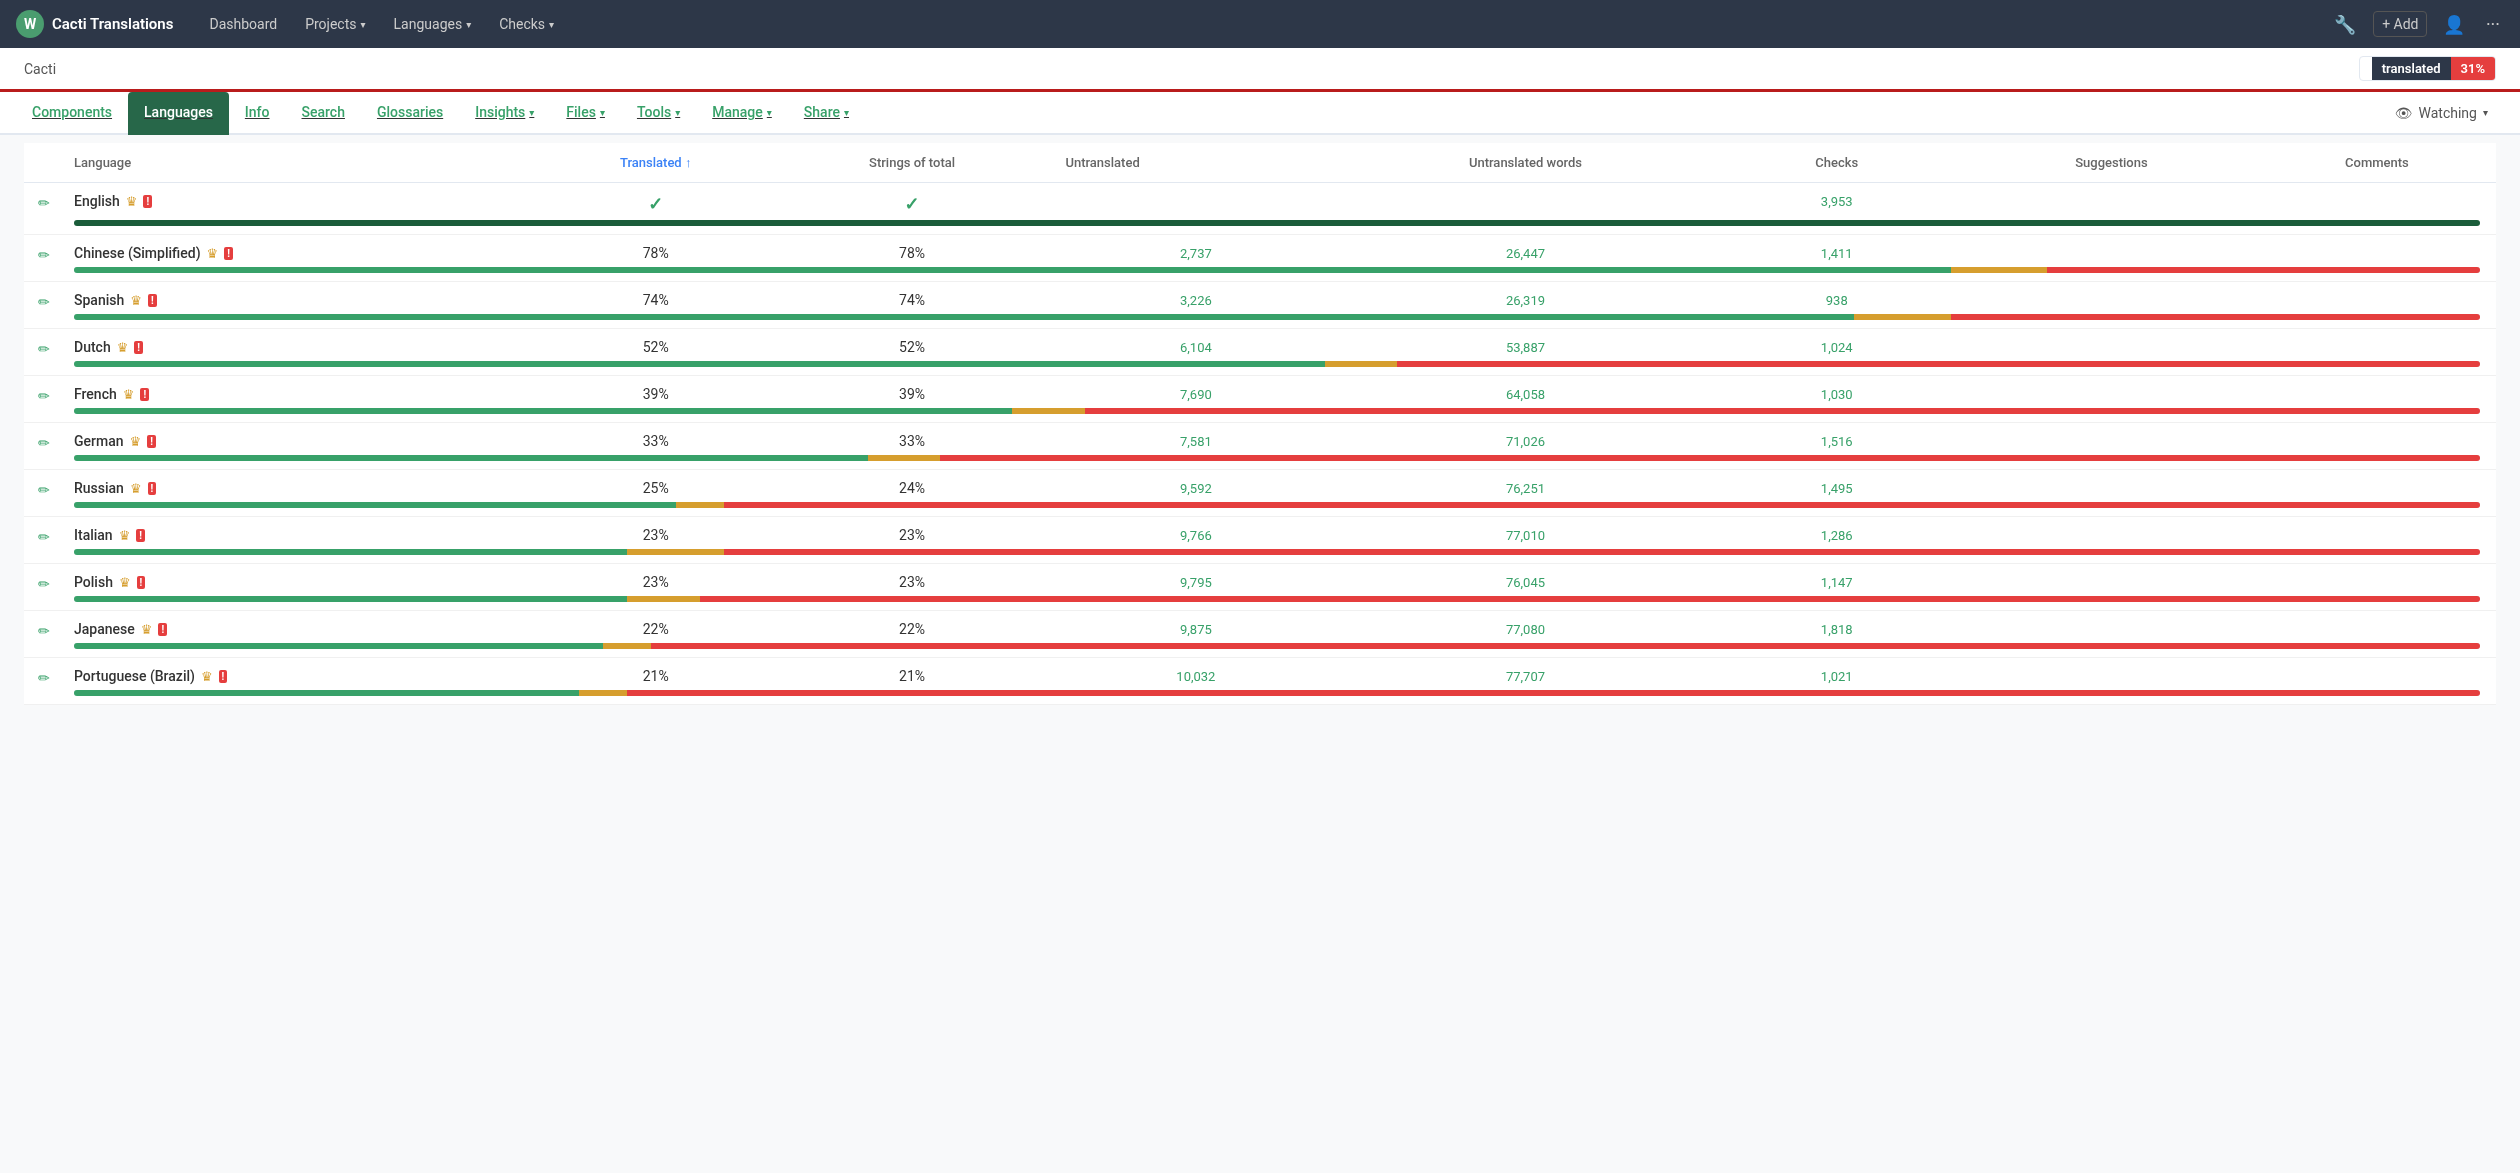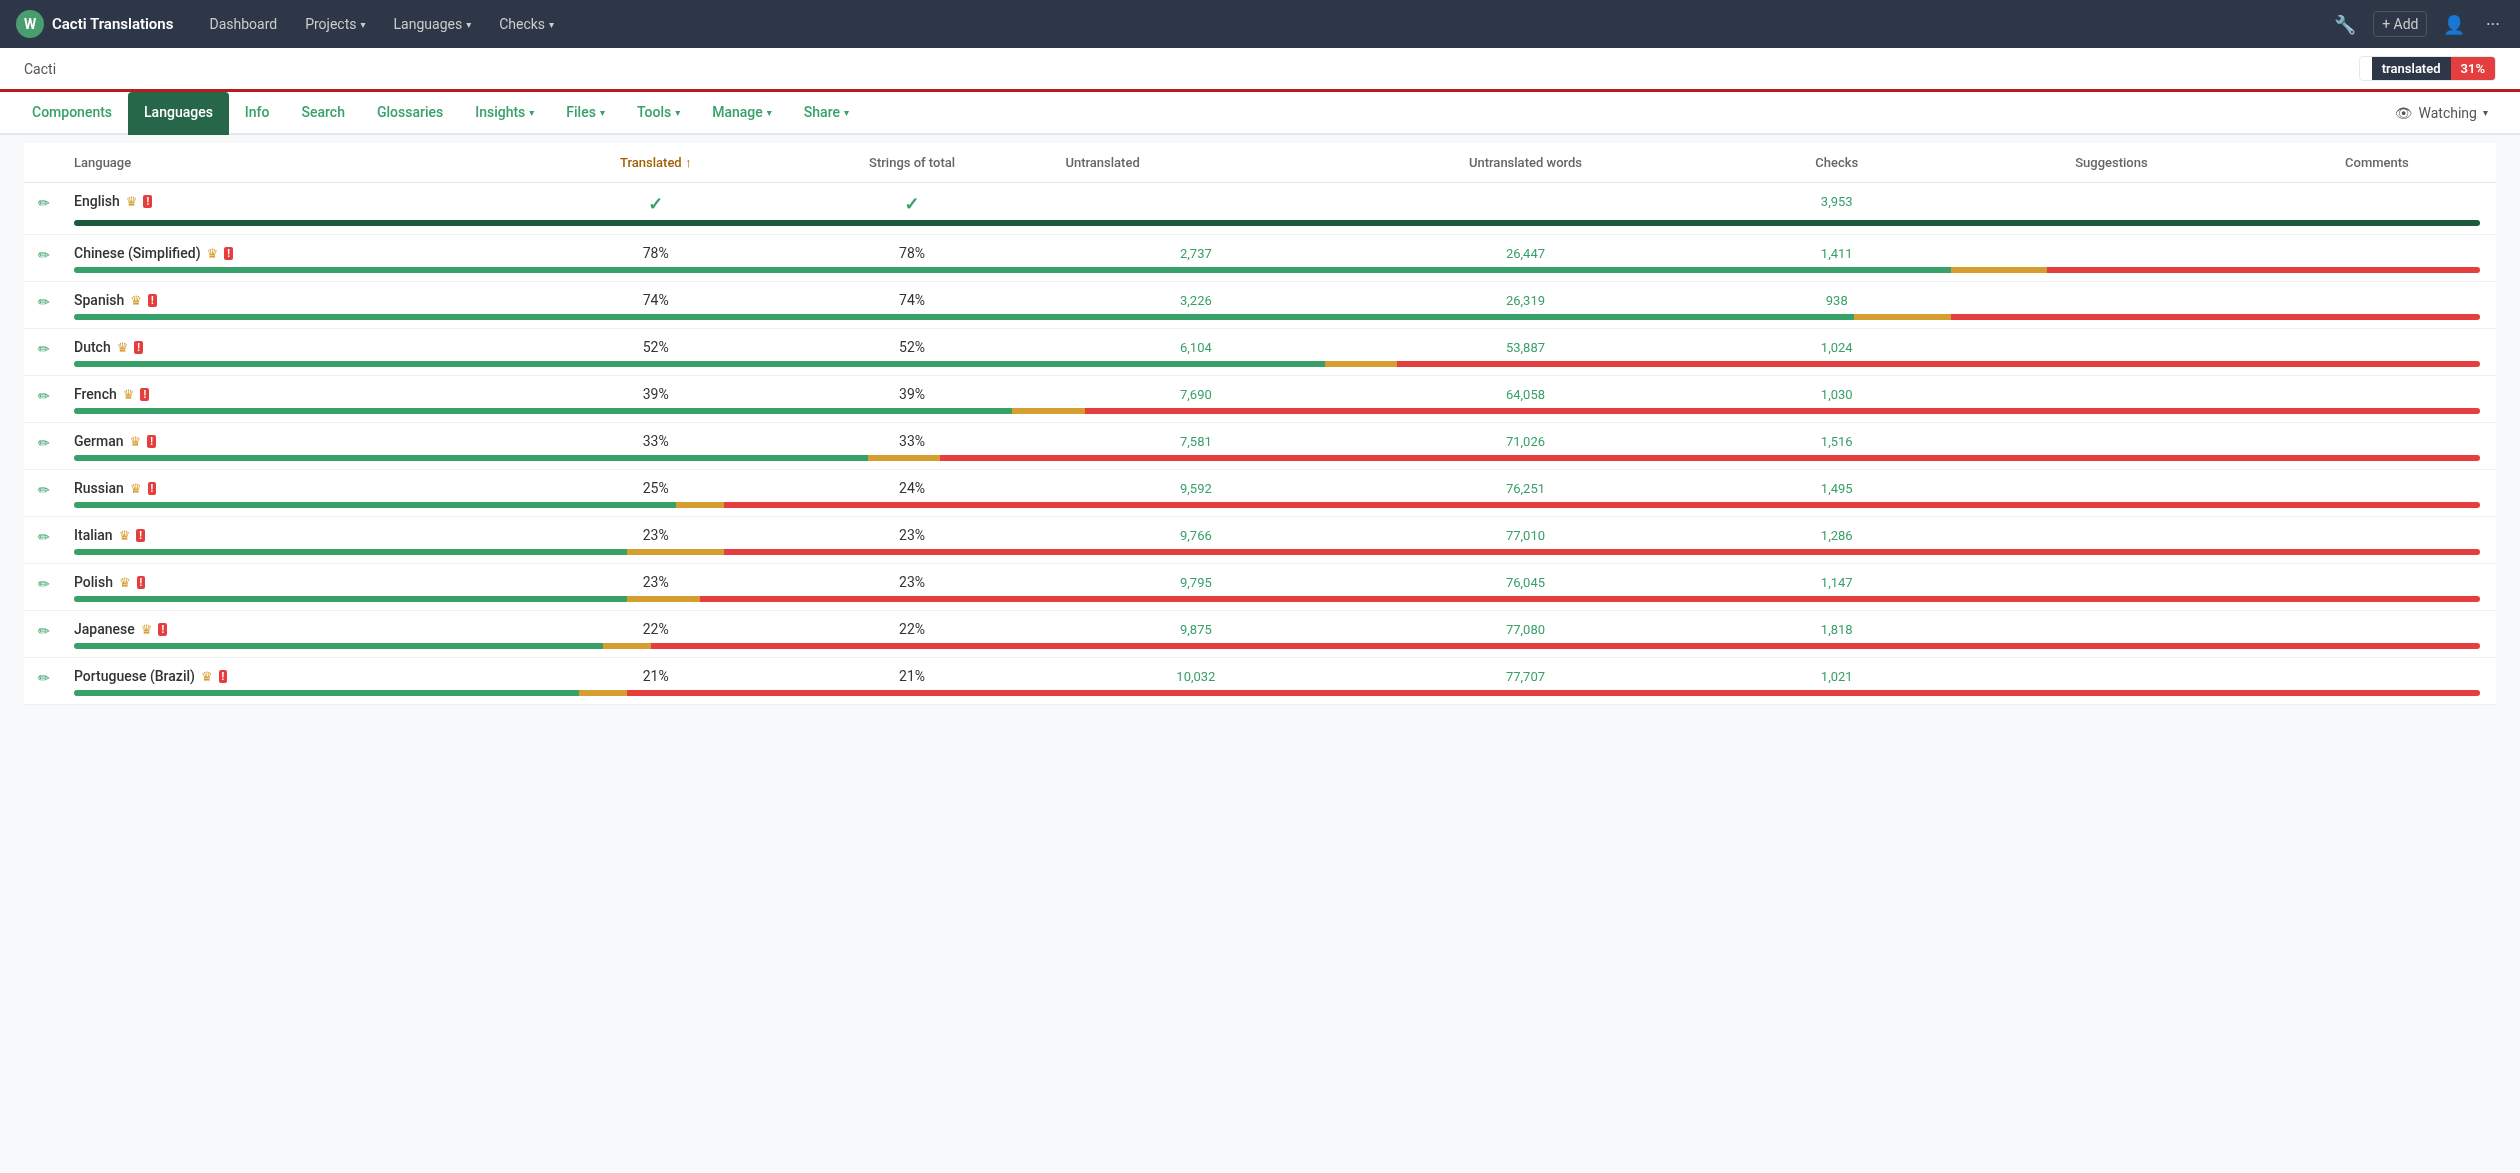--- a/index.html
+++ b/index.html
@@ -75,21 +75,21 @@
     .badge-dark { background: #2d3748; color: #fff; padding: 4px 10px; margin-left: 12px; }
     .badge-red { background: #e53e3e; color: #fff; padding: 4px 10px; }
 
     
     .tabs-bar {
       background: #fff;
       padding: 0 16px;
       border-bottom: 2px solid #e2e8f0;
       display: flex; align-items: center; justify-content: space-between;
     }
-    .tabs-left { display: flex; align-items: center; }
+    .tabs-left { display: flex; align-items: center; text-decoration: underline; }
     .tab-item {
       padding: 12px 16px;
       cursor: pointer;
       color: #38a169;
       font-size: 14px;
       font-weight: 500;
       border-bottom: 3px solid transparent;
       margin-bottom: -2px;
       display: flex; align-items: center; gap: 4px;
     }
@@ -275,21 +275,21 @@
   </div>
 </div>
 
 <div class="table-container">
   <table>
     <thead>
       <tr>
         <th class="col-lang">
           <span>Language</span>
         </th>
-        <th class="col-translated" style="color:#a16207;">
+        <th class="col-translated" style="color:#3b82f6;">
           <span>Translated ↑</span>
         </th>
         <th class="col-strings">
           <span>Strings of total</span>
         </th>
         <th class="col-untranslated">
           <span>Untranslated</span>
         </th>
         <th class="col-unwords">
           <span>Untranslated words</span>

